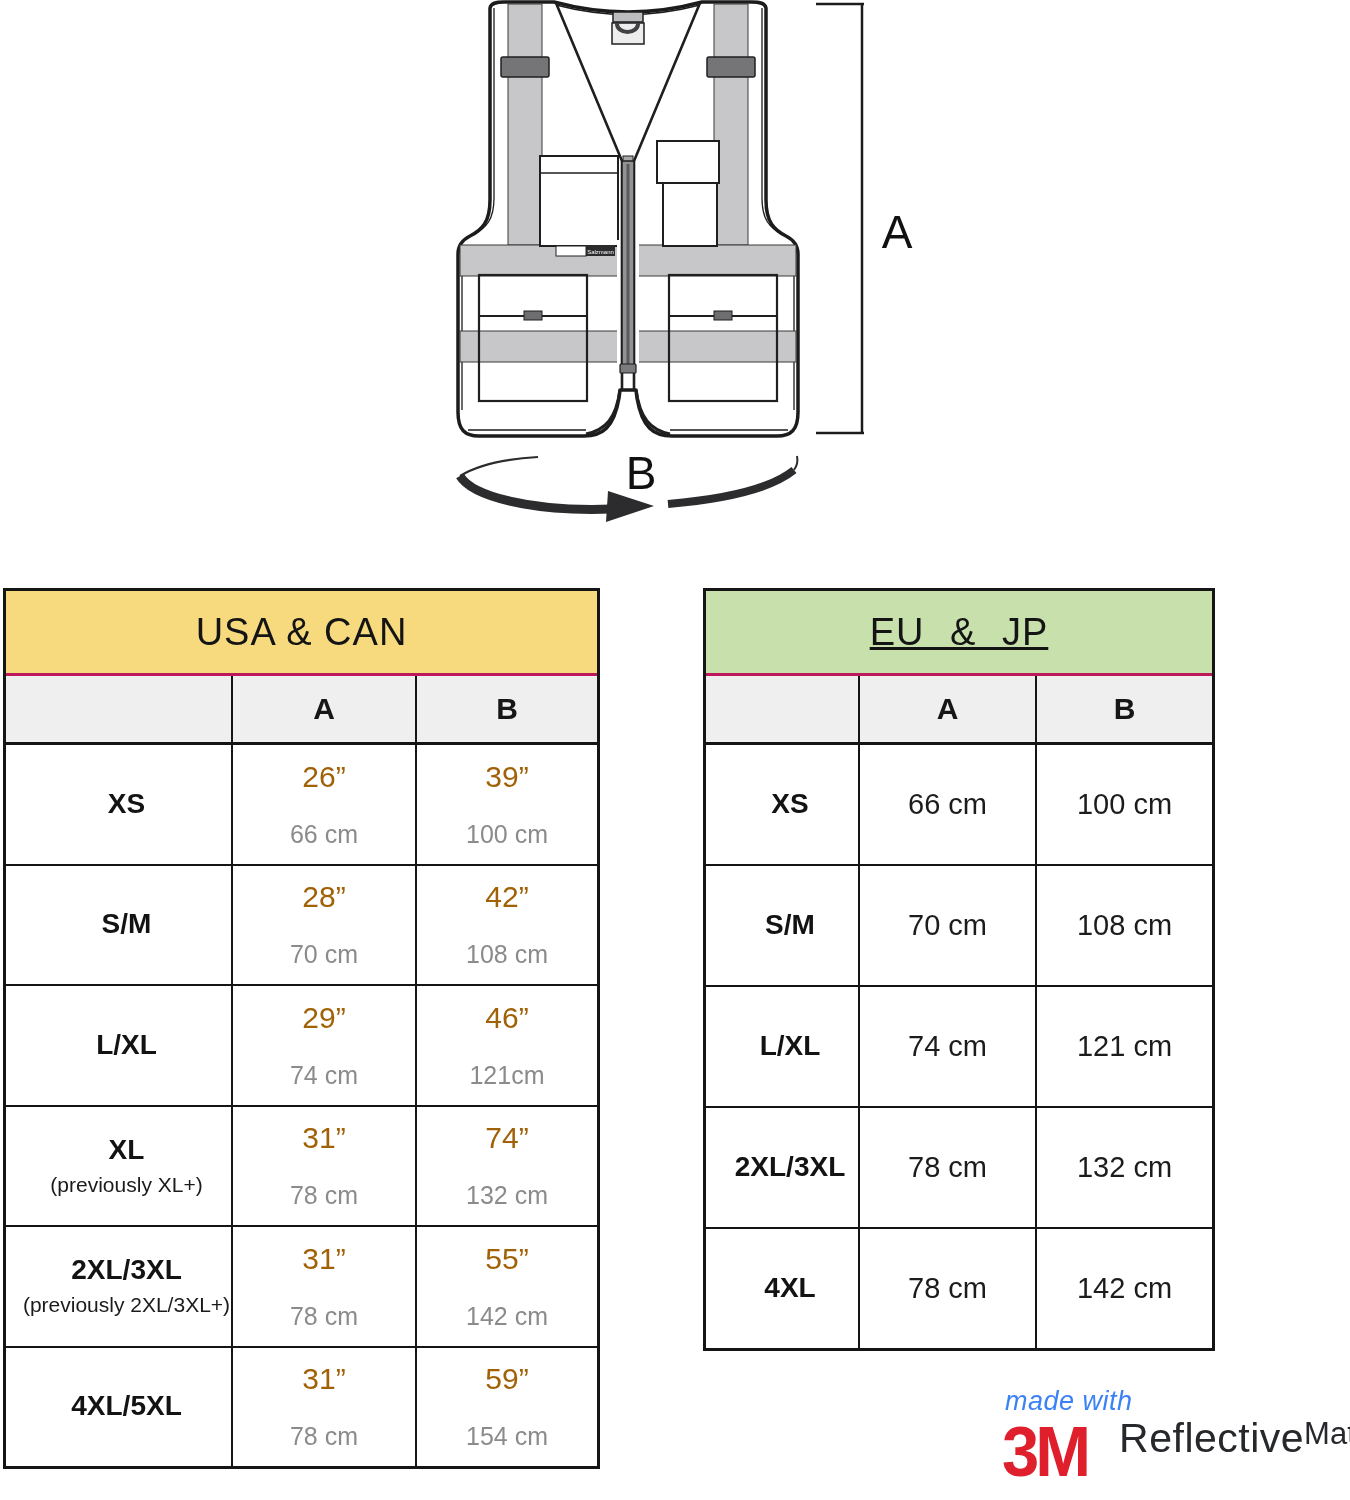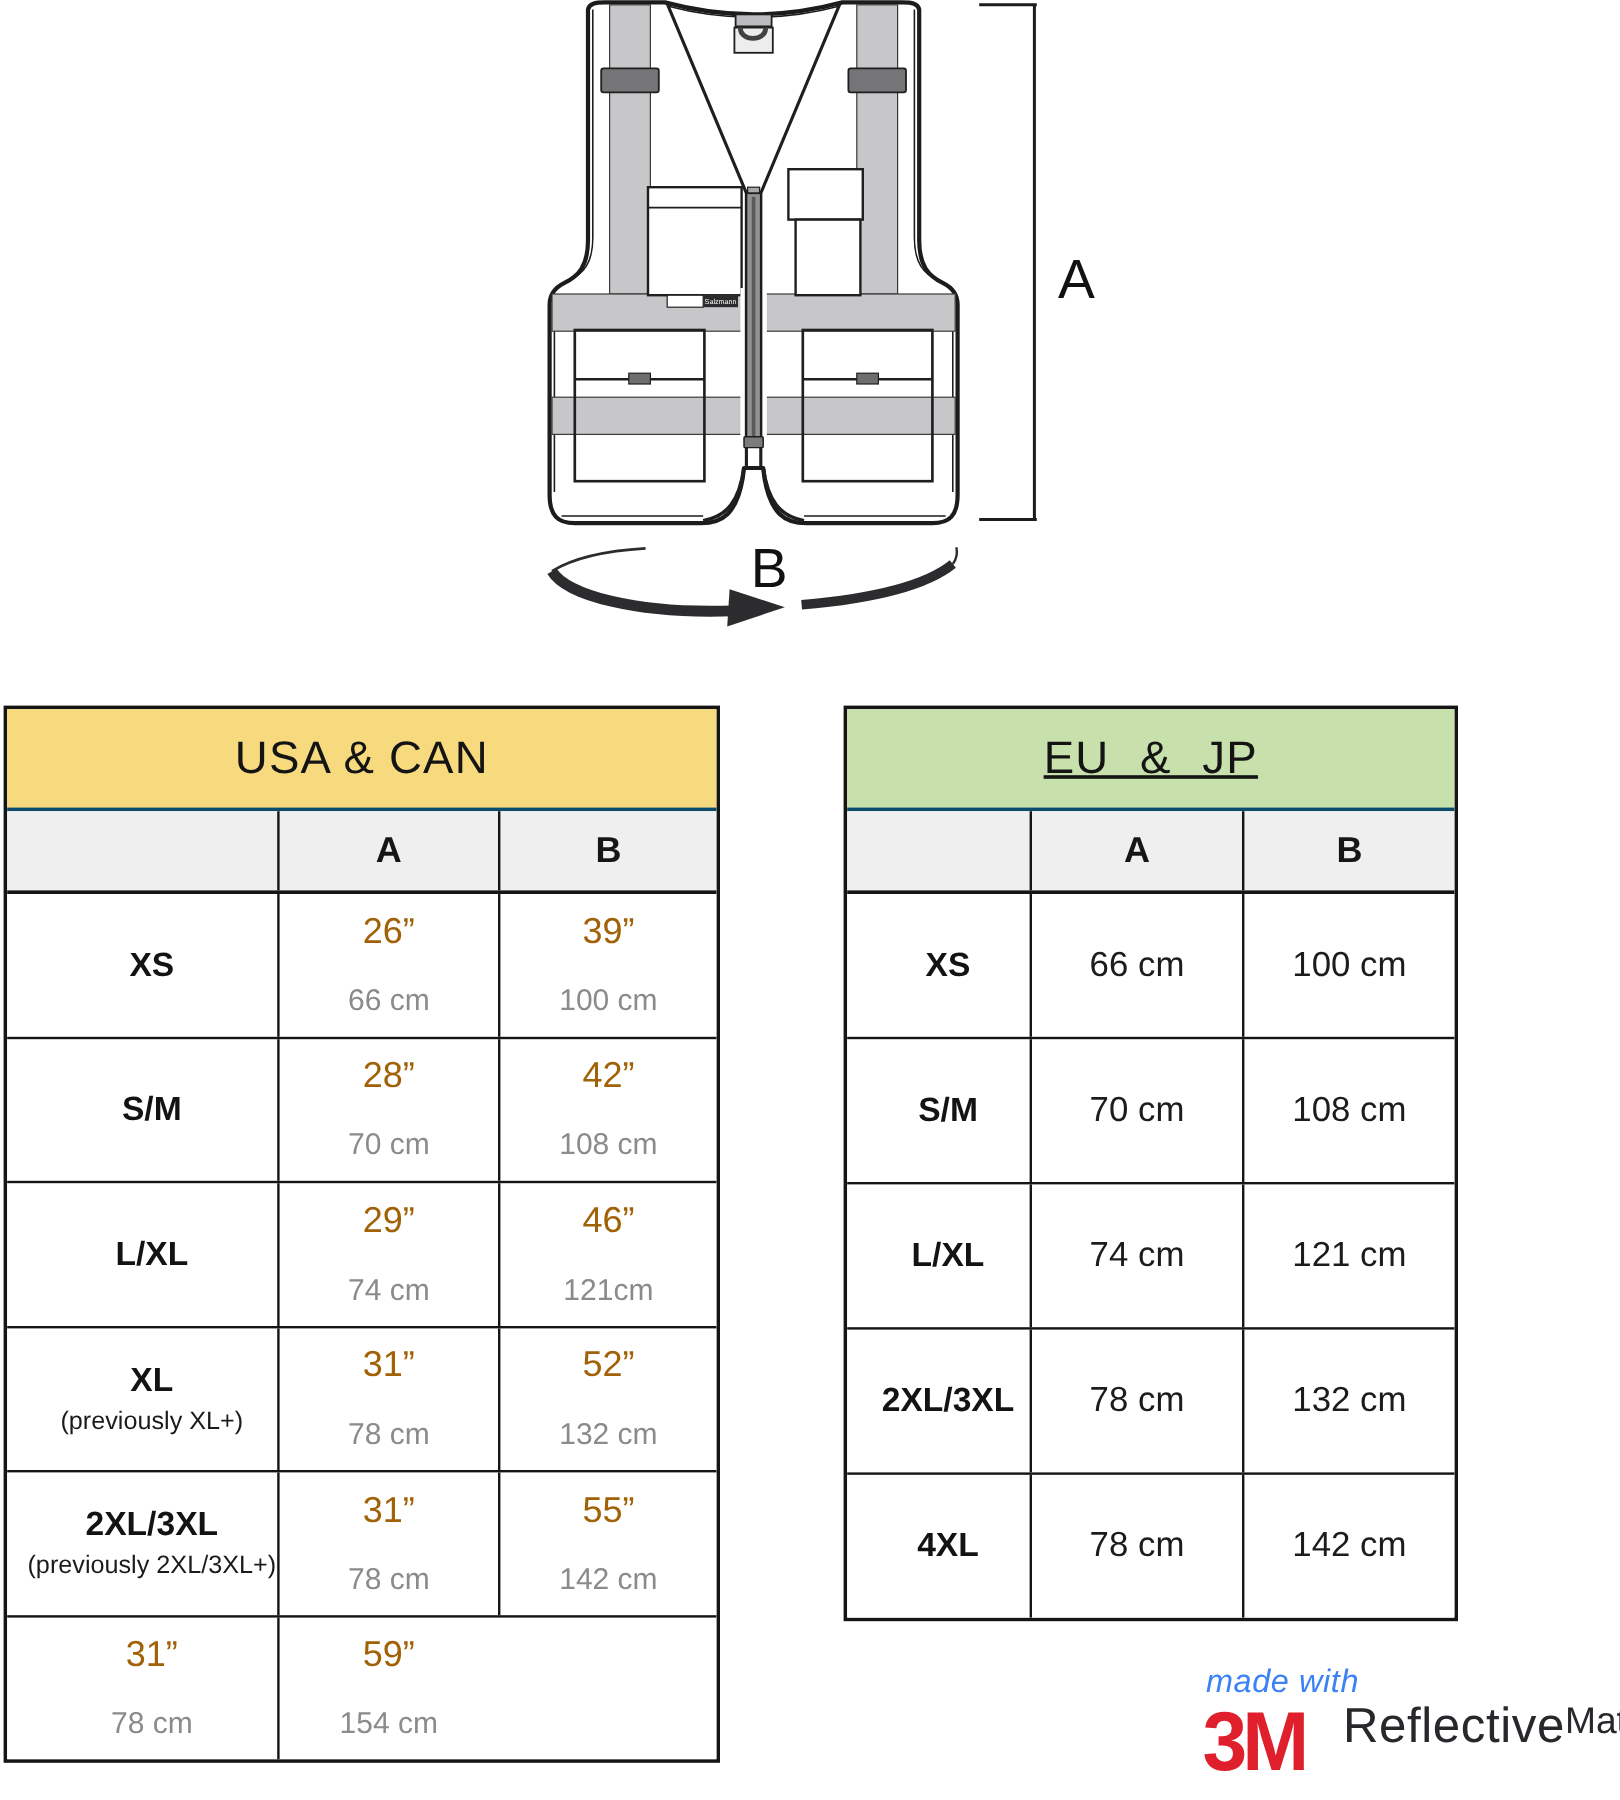--- a/index.html
+++ b/index.html
@@ -9,21 +9,21 @@
   }
   
   .vest-wrap{position:absolute;left:420px;top:0;width:500px;height:530px;}
   .vest-wrap svg{display:block;width:100%;height:100%;}
   
   .size-table{position:absolute;border:3px solid #151515;background:#ffffff;box-sizing:border-box;}
   .t-usa{left:3px;top:588px;width:597px;}
   .t-eu{left:703px;top:588px;width:512px;}
   .tbl-title{
     height:82px;display:flex;align-items:center;justify-content:center;
-    font-size:38px;letter-spacing:1px;color:#141414;border-bottom:3px solid #0c4a6e;
+    font-size:38px;letter-spacing:1px;color:#141414;border-bottom:3px solid #be185d;
   }
   .t-eu .tbl-title{word-spacing:14px;}
   .head-row{
     display:grid;height:66px;background:#f0efef;border-bottom:3px solid #151515;
   }
   .t-usa .head-row, .t-usa .data-row{grid-template-columns:225px 184px auto;}
   .t-eu  .head-row, .t-eu  .data-row{grid-template-columns:152px 177px auto;}
   .head-cell{
     display:flex;align-items:center;justify-content:center;
     font-weight:bold;font-size:30px;border-left:2px solid #151515;
@@ -191,39 +191,42 @@
     <div class="data-row">
       <div class="cell">
           <span class="size-name">XL</span>
           <span class="size-note">(previously XL+)</span>
         </div>
       <div class="cell">
           <span class="val-main">31”</span>
           <span class="val-sub">78 cm</span>
         </div>
       <div class="cell">
-          <span class="val-main">52”</span>
+          <span class="val-main">74”</span>
           <span class="val-sub">132 cm</span>
         </div>
     </div>
     <div class="data-row">
       <div class="cell">
           <span class="size-name">2XL/3XL</span>
           <span class="size-note">(previously 2XL/3XL+)</span>
         </div>
       <div class="cell">
           <span class="val-main">31”</span>
           <span class="val-sub">78 cm</span>
         </div>
       <div class="cell">
           <span class="val-main">55”</span>
           <span class="val-sub">142 cm</span>
         </div>
     </div>
     <div class="data-row">
+      <div class="cell">
+          <span class="size-name">4XL/5XL</span>
+        </div>
       <div class="cell">
           <span class="val-main">31”</span>
           <span class="val-sub">78 cm</span>
         </div>
       <div class="cell">
           <span class="val-main">59”</span>
           <span class="val-sub">154 cm</span>
         </div>
     </div>
   </div>

